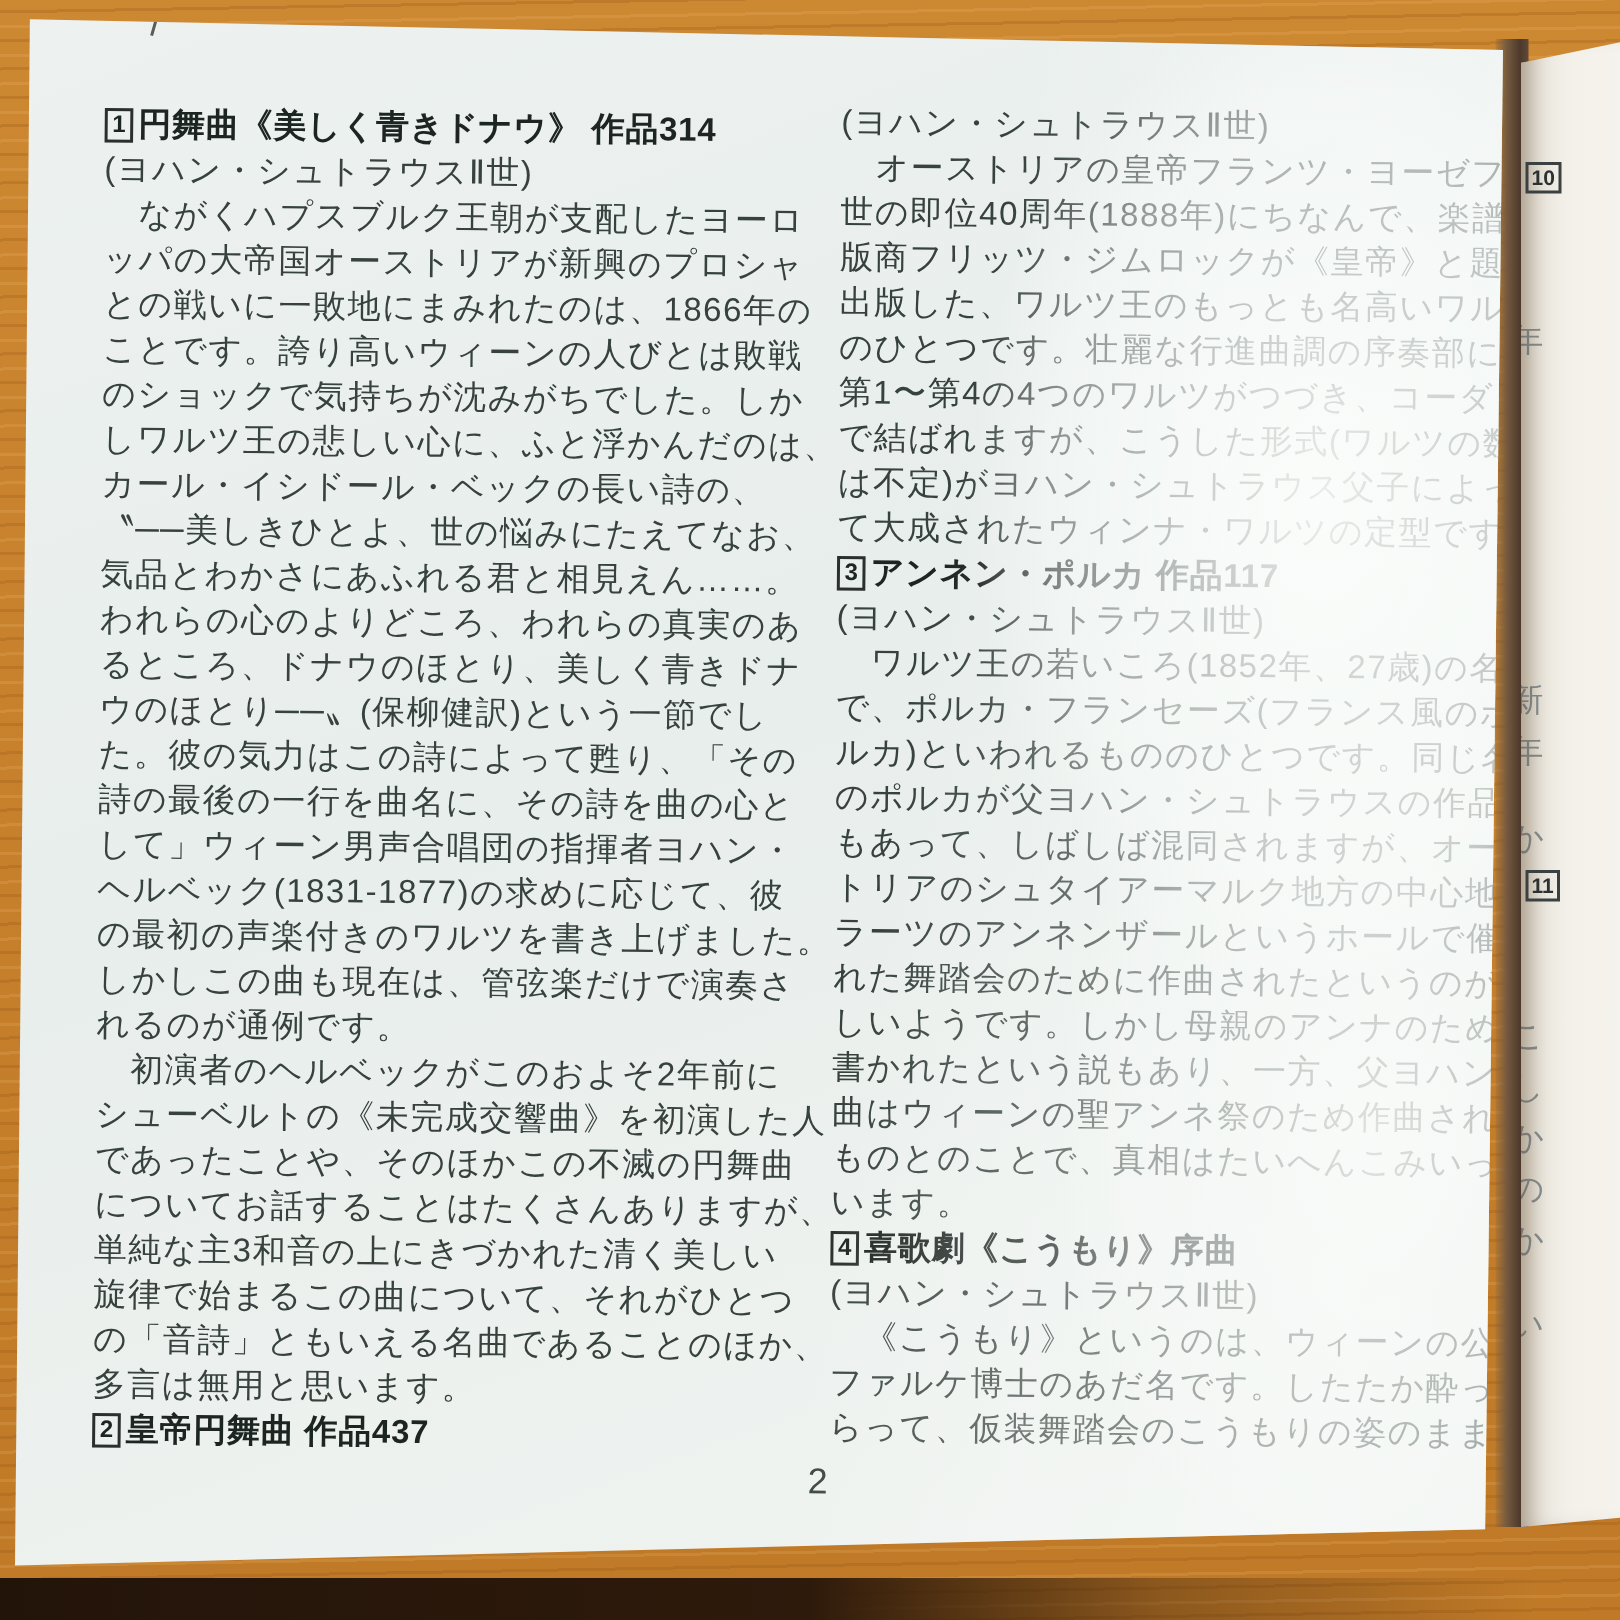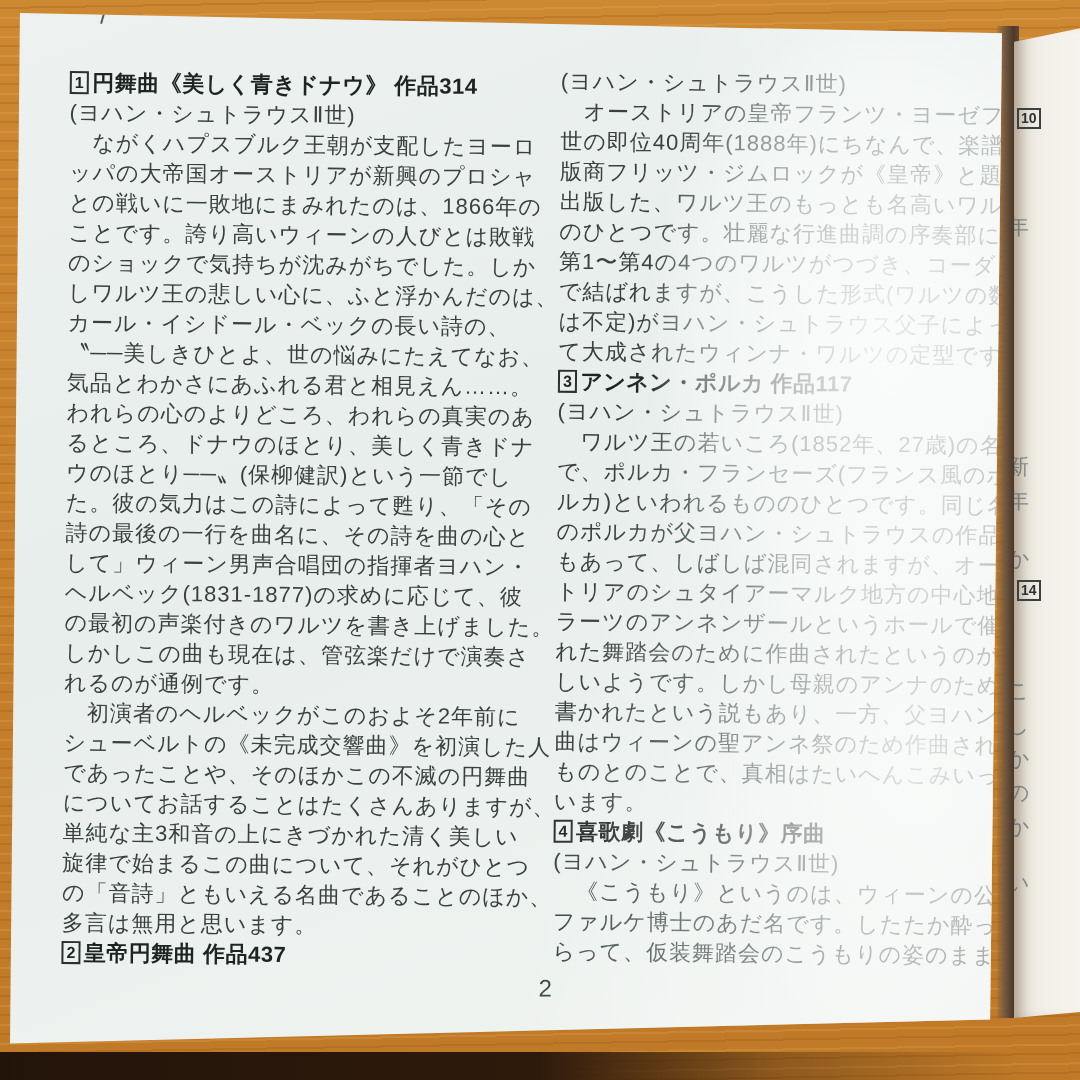--- a/index.html
+++ b/index.html
@@ -77,21 +77,21 @@
 <body>
 
 <div class="scene">
 
   <div class="bottom-shadow"></div>
 
   <div class="page-gap"></div>
 
   <div class="next-page" id="next-page">
       <span class="frag-box" style="top: 84px;">10</span>
-      <span class="frag-box" style="top: 556px;">14</span>
+      <span class="frag-box" style="top: 556px;">11</span>
       <span class="frag" style="top: 188px;">年</span>
       <span class="frag" style="top: 252px;">(</span>
       <span class="frag" style="top: 428px;">新</span>
       <span class="frag" style="top: 462px;">年</span>
       <span class="frag" style="top: 520px;">か</span>
       <span class="frag" style="top: 596px;">(</span>
       <span class="frag" style="top: 652px;">こ</span>
       <span class="frag" style="top: 686px;">し</span>
       <span class="frag" style="top: 720px;">か</span>
       <span class="frag" style="top: 754px;">の</span>

